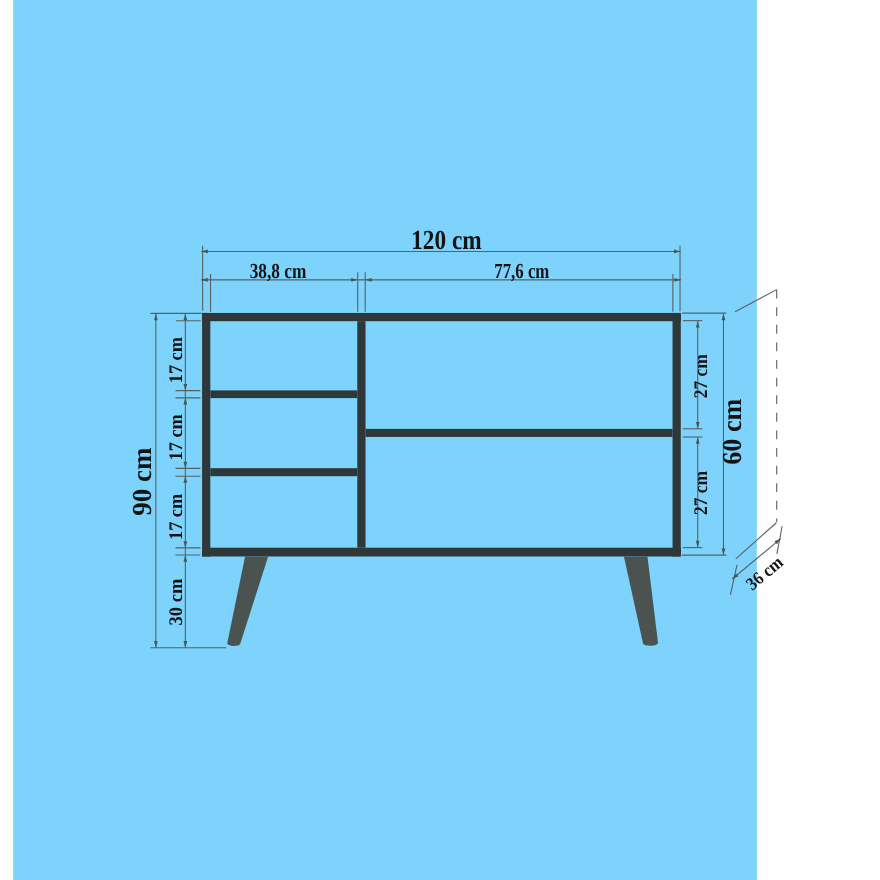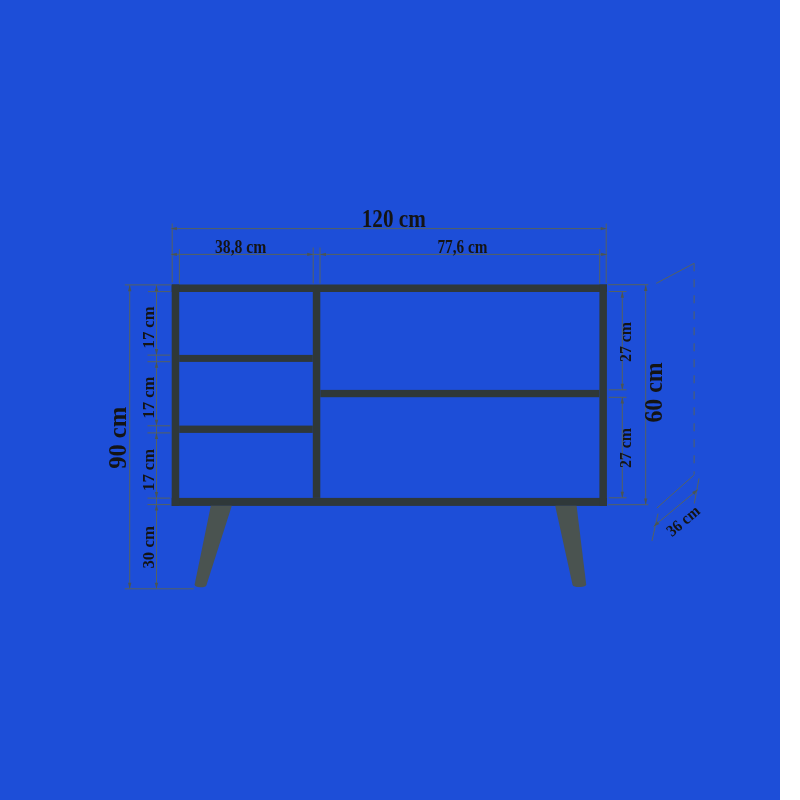--- a/index.html
+++ b/index.html
@@ -1,16 +1,16 @@
 <!DOCTYPE html>
 <html><head>
 <meta charset="utf-8">
 <style>
   html,body{margin:0;padding:0;background:#fff;}
-  .wrap{width:780px;height:800px;position:relative;background:#1d4ed8;}
+  .wrap{width:676px;height:800px;position:relative;background:#7dd3fc;margin-left:12px;}
   svg{position:absolute;left:0;top:0;}
   text{font-family:"Liberation Serif", serif;font-weight:bold;fill:#141414;}
 </style>
 </head>
 <body>
 <div class="wrap">
 <svg width="800" height="800" viewBox="0 0 800 800">
 
   <rect x="171.7" y="284.5" width="435.3" height="7.5" fill="#2f3839"></rect>
 

